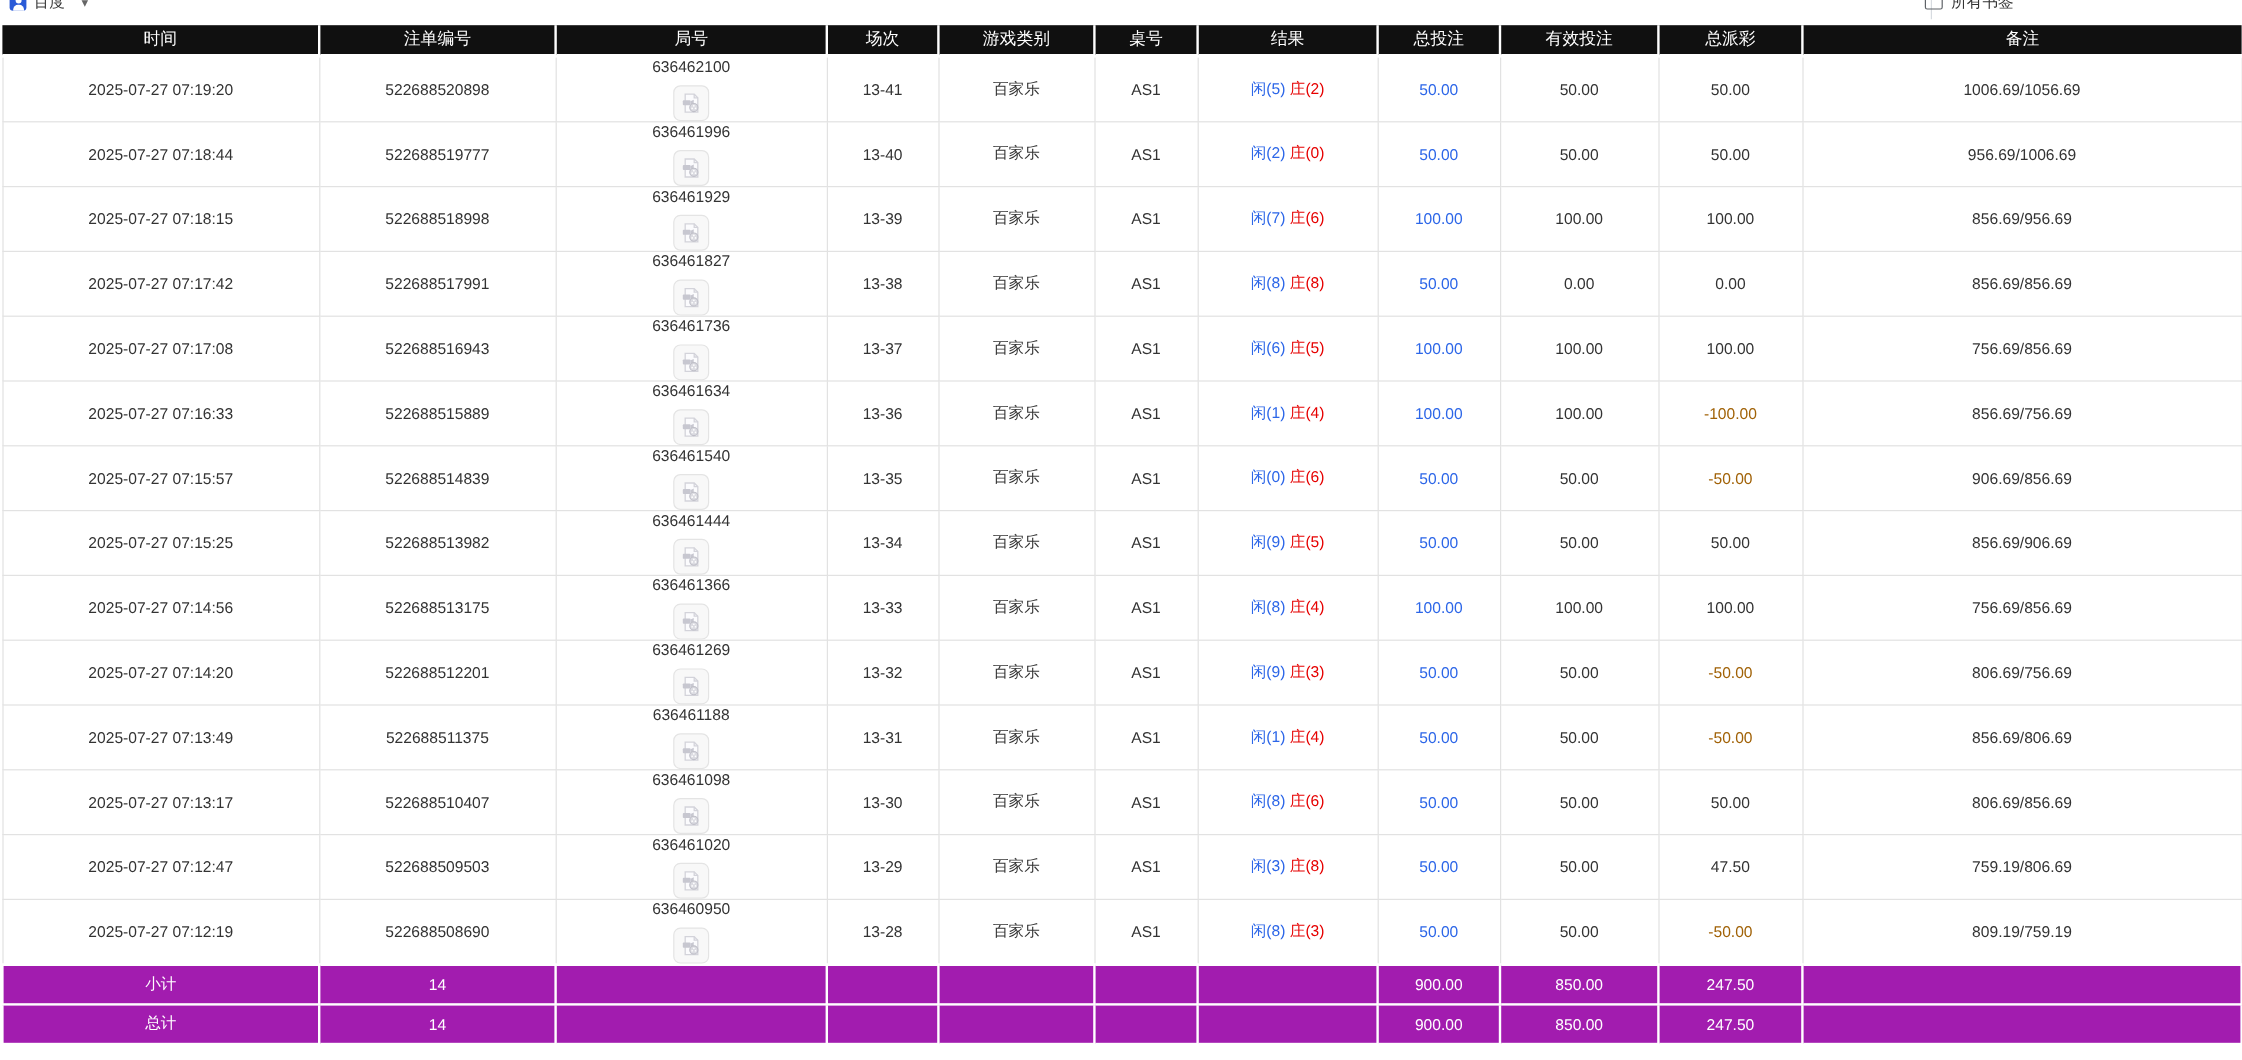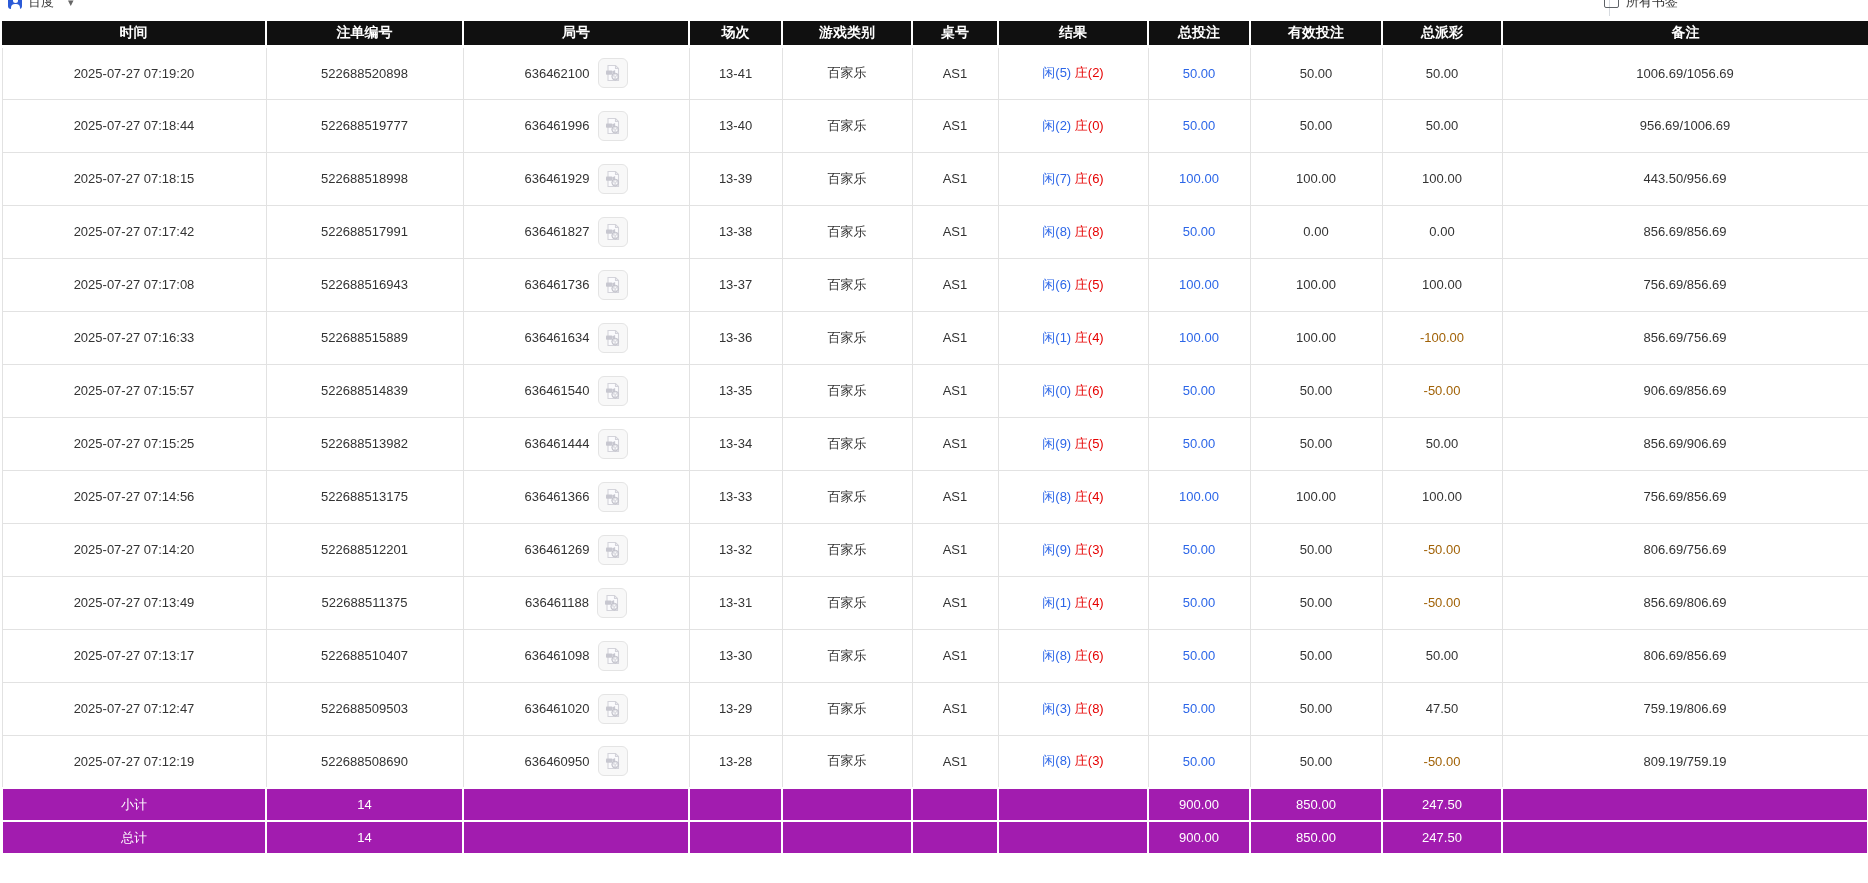--- a/index.html
+++ b/index.html
@@ -23,33 +23,33 @@
   .bookbar-right { position:absolute; top:-13px; right:14px; height:30px;
                    display:flex; align-items:center; gap:7px; }
   .bookbar-sep { position:absolute; top:-13px; right:82px; height:30px; width:1px; background:#d7dbe0; }
   .folder-ico { width:15px; height:12px; border:1.6px solid #5f6368; border-radius:2px; position:relative; }
   .folder-ico::before { content:""; position:absolute; top:-4px; left:1px; width:6px; height:3px;
                         border:1.6px solid #5f6368; border-bottom:none; border-radius:2px 2px 0 0; }
 
   
   .tbl-wrap { position:absolute; top:21px; left:1px; }
   table { border-collapse:collapse; table-layout:fixed; width:1866px; }
-  thead th { background:#101010; color:#fff; font-size:14px; font-weight:bold;
+  thead th { background:#101010; color:#fff; font-size:14px; font-weight:normal;
              height:25px; text-align:center; border-right:2px solid #fff;
              border-bottom:3px solid #fff; }
   thead th:last-child { border-right:none; }
   tbody td { height:53px; text-align:center; font-size:13px; color:#333;
              border:1px solid #e2e2e2; background:#fff; }
   tbody tr td:first-child { border-left:1px solid #e2e2e2; }
   .blue { color:#2c66e8; }
   .red  { color:#e60000; }
   .neg  { color:#a16207; }
   .bet-link { color:#2c66e8; cursor:pointer; }
 
-  .round-cell { display:flex; align-items:center; justify-content:center; gap:8px; }
+  .round-cell { display:flex; align-items:center; justify-content:center; gap:8px;flex-direction:column; }
   .video-btn { width:30px; height:30px; border:1px solid #e4e4e4; border-radius:6px;
                background:#f8f8f8; display:inline-flex; align-items:center; justify-content:center;
                cursor:pointer; flex:0 0 auto; }
 
   tfoot td { height:33px; background:#a21caf; color:#fff; font-size:13px;
              text-align:center; border:2px solid #fff; }
 </style>
 </head>
 <body>
 
@@ -192,21 +192,21 @@
     <td>AS1</td>
     <td>
       <span class="blue">闲</span><span class="blue">(7)</span>
       <span class="red">庄</span><span class="red">(6)</span>
     </td>
     <td>
       <span class="bet-link">100.00</span>
     </td>
     <td>100.00</td>
     <td>100.00</td>
-    <td>443.50/956.69</td>
+    <td>856.69/956.69</td>
   </tr>
         <tr>
     <td>2025-07-27 07:17:42</td>
     <td>522688517991</td>
     <td>
       <span class="round-cell">
         <span>636461827</span>
         <span class="video-btn">
           <svg width="18" height="18" viewBox="0 0 18 18">
             <path d="M4 1.5 h7.5 l3 3 V16.5 H4 Z" fill="#fbfbfd" stroke="#d3d3da" stroke-width="1.1"></path>

